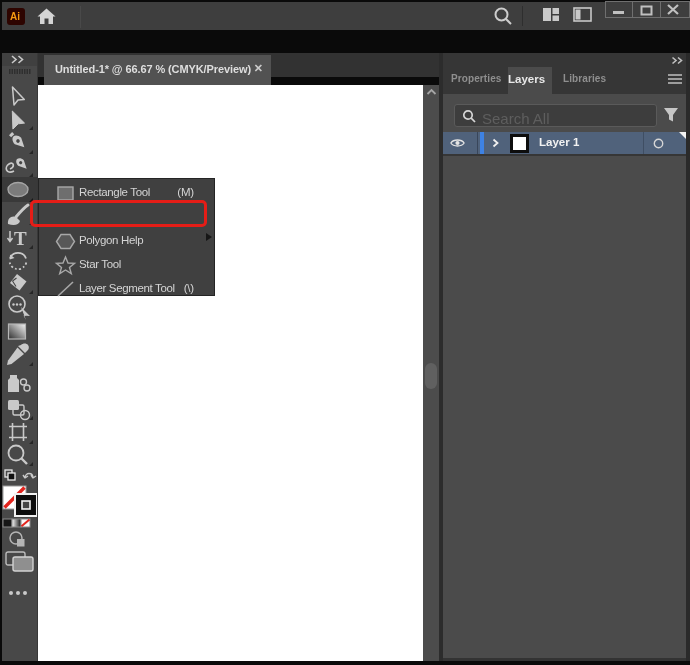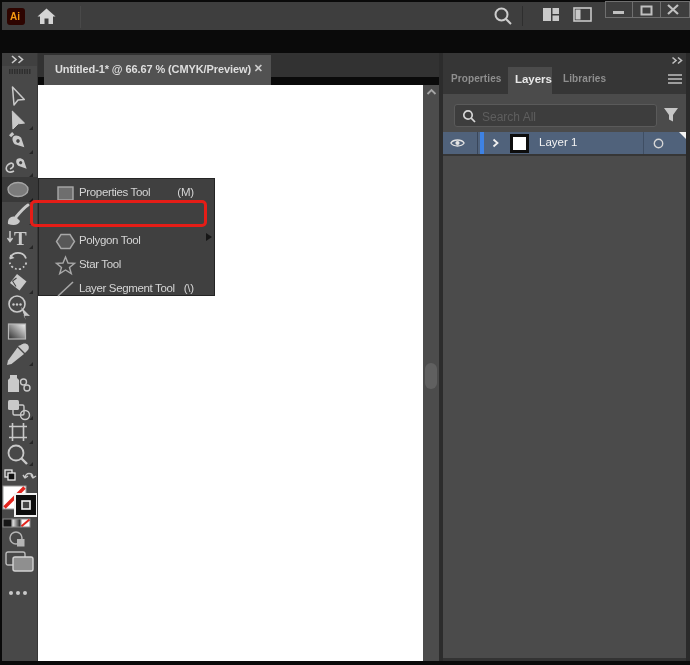--- a/index.html
+++ b/index.html
@@ -22,28 +22,28 @@
   #canvas   { left:38px; top:85px; width:385px; height:576px; background:#ffffff; }
   #vscroll  { left:423px; top:85px; width:16px; height:576px; background:#4c4c4c; }
   #vthumb   { position:absolute; left:2px; top:278px; width:12px; height:26px; background:#606060; border-radius:6px; }
   #sep      { left:439px; top:53px; width:4px; height:608px; background:#2c2c2c; }
 
   
   #panel { left:443px; top:53px; width:245px; height:608px; background:#4b4b4b; }
   #ptop  { position:absolute; left:0; top:0; width:245px; height:41px; background:#363636; }
   #ltab  { position:absolute; left:65px; top:14px; width:44px; height:27px; background:#4b4b4b; }
   .ptabtext { position:absolute; top:20px; font-size:10px; font-weight:bold; color:#8f8f8f; letter-spacing:0.1px; }
-  #ltab span { position:absolute; left:0; right:0; top:6px; text-align:right; font-size:11.5px; font-weight:bold; color:#e8e8e8; }
+  #ltab span { position:absolute; left:0; right:0; top:6px; text-align:left; font-size:11.5px; font-weight:bold; color:#e8e8e8; }
   #searchbox { position:absolute; left:11px; top:51px; width:203px; height:23px; background:#3d3d3d; border:1px solid #5a5a5a; border-radius:3px; }
-  #searchbox .ph { position:absolute; left:27px; top:5px; font-size:12px; color:#5e5e5e; }
+  #searchbox .ph { position:absolute; left:27px; top:5px; font-size:15px; color:#5e5e5e; }
   #layerrow { position:absolute; left:0px; top:79px; width:245px; height:22px; background:#50627b; }
   #layerrow .divider1 { position:absolute; left:34px; top:0; width:1px; height:22px; background:#39465a; }
   #layerrow .bluebar { position:absolute; left:37px; top:0; width:4px; height:22px; background:#3e82e4; }
   #layerrow .thumb { position:absolute; left:67px; top:1.5px; width:19px; height:19px; background:#ffffff; border:3px solid #0d0d0d; }
-  #layerrow .lname { position:absolute; left:96px; top:4px; font-size:11.5px; font-weight:normal; color:#f2f2f2; }
+  #layerrow .lname { position:absolute; left:96px; top:4px; font-size:11.5px; font-weight:bold; color:#f2f2f2; }
   #layerrow .divider2 { position:absolute; left:200px; top:0; width:1px; height:22px; background:#3f4e63; }
   #layerrow .corner { position:absolute; right:0; top:0; width:0; height:0; border-top:9px solid #f2f2f2; border-left:9px solid transparent; }
   #rowborder { position:absolute; left:0; top:101px; width:245px; height:2px; background:#363636; }
   #panelbot { position:absolute; left:0; top:605px; width:245px; height:3px; background:#333333; }
   #panelredge { position:absolute; right:-2px; top:0; width:4px; height:608px; background:#2a2a2a; }
 
   
   #flyout { left:38px; top:178px; width:177px; height:118px; background:#404040; border:1px solid #242424; }
   .frow { position:absolute; left:0; width:175px; height:24px; }
   .frow .icon { position:absolute; left:14px; top:0px; }
@@ -306,28 +306,28 @@
     <div id="rowborder"></div>
     <div id="panelbot"></div>
     <div id="panelredge"></div>
   </div>
 
   <div class="abs" id="flyout">
     <div class="frow" style="top:2px">
       <svg class="icon" width="24" height="24" viewBox="0 0 24 24">
           <rect x="5" y="6" width="15" height="13" fill="#6e6e6e" stroke="#a8a8a8" stroke-width="1.4"></rect>
         </svg>
-      <span class="label">Properties Tool</span>
+      <span class="label">Rectangle Tool</span>
         <span class="key">(M)</span>
     </div>
     <div class="frow" style="top:50px">
       <svg class="icon" width="24" height="24" viewBox="0 0 24 24">
           <path d="M8 5.5 L17 5.5 L21.5 12.5 L17 19.5 L8 19.5 L3.5 12.5 Z" fill="#585858" stroke="#a8a8a8" stroke-width="1.4"></path>
         </svg>
-      <span class="label">Polygon Tool</span>
+      <span class="label">Polygon Help</span>
     </div>
     <div class="frow" style="top:74px">
       <svg class="icon" width="24" height="24" viewBox="0 0 24 24">
           <path d="M12.5 4 L15 10 L21.5 10.3 L16.5 14.4 L18.3 20.7 L12.5 17 L6.7 20.7 L8.5 14.4 L3.5 10.3 L10 10 Z" fill="none" stroke="#a8a8a8" stroke-width="1.4"></path>
         </svg>
       <span class="label">Star Tool</span>
     </div>
     <div class="frow" style="top:98px">
       <svg class="icon" width="24" height="24" viewBox="0 0 24 24">
           <line x1="5" y1="19" x2="20" y2="5" stroke="#a8a8a8" stroke-width="1.6"></line>

